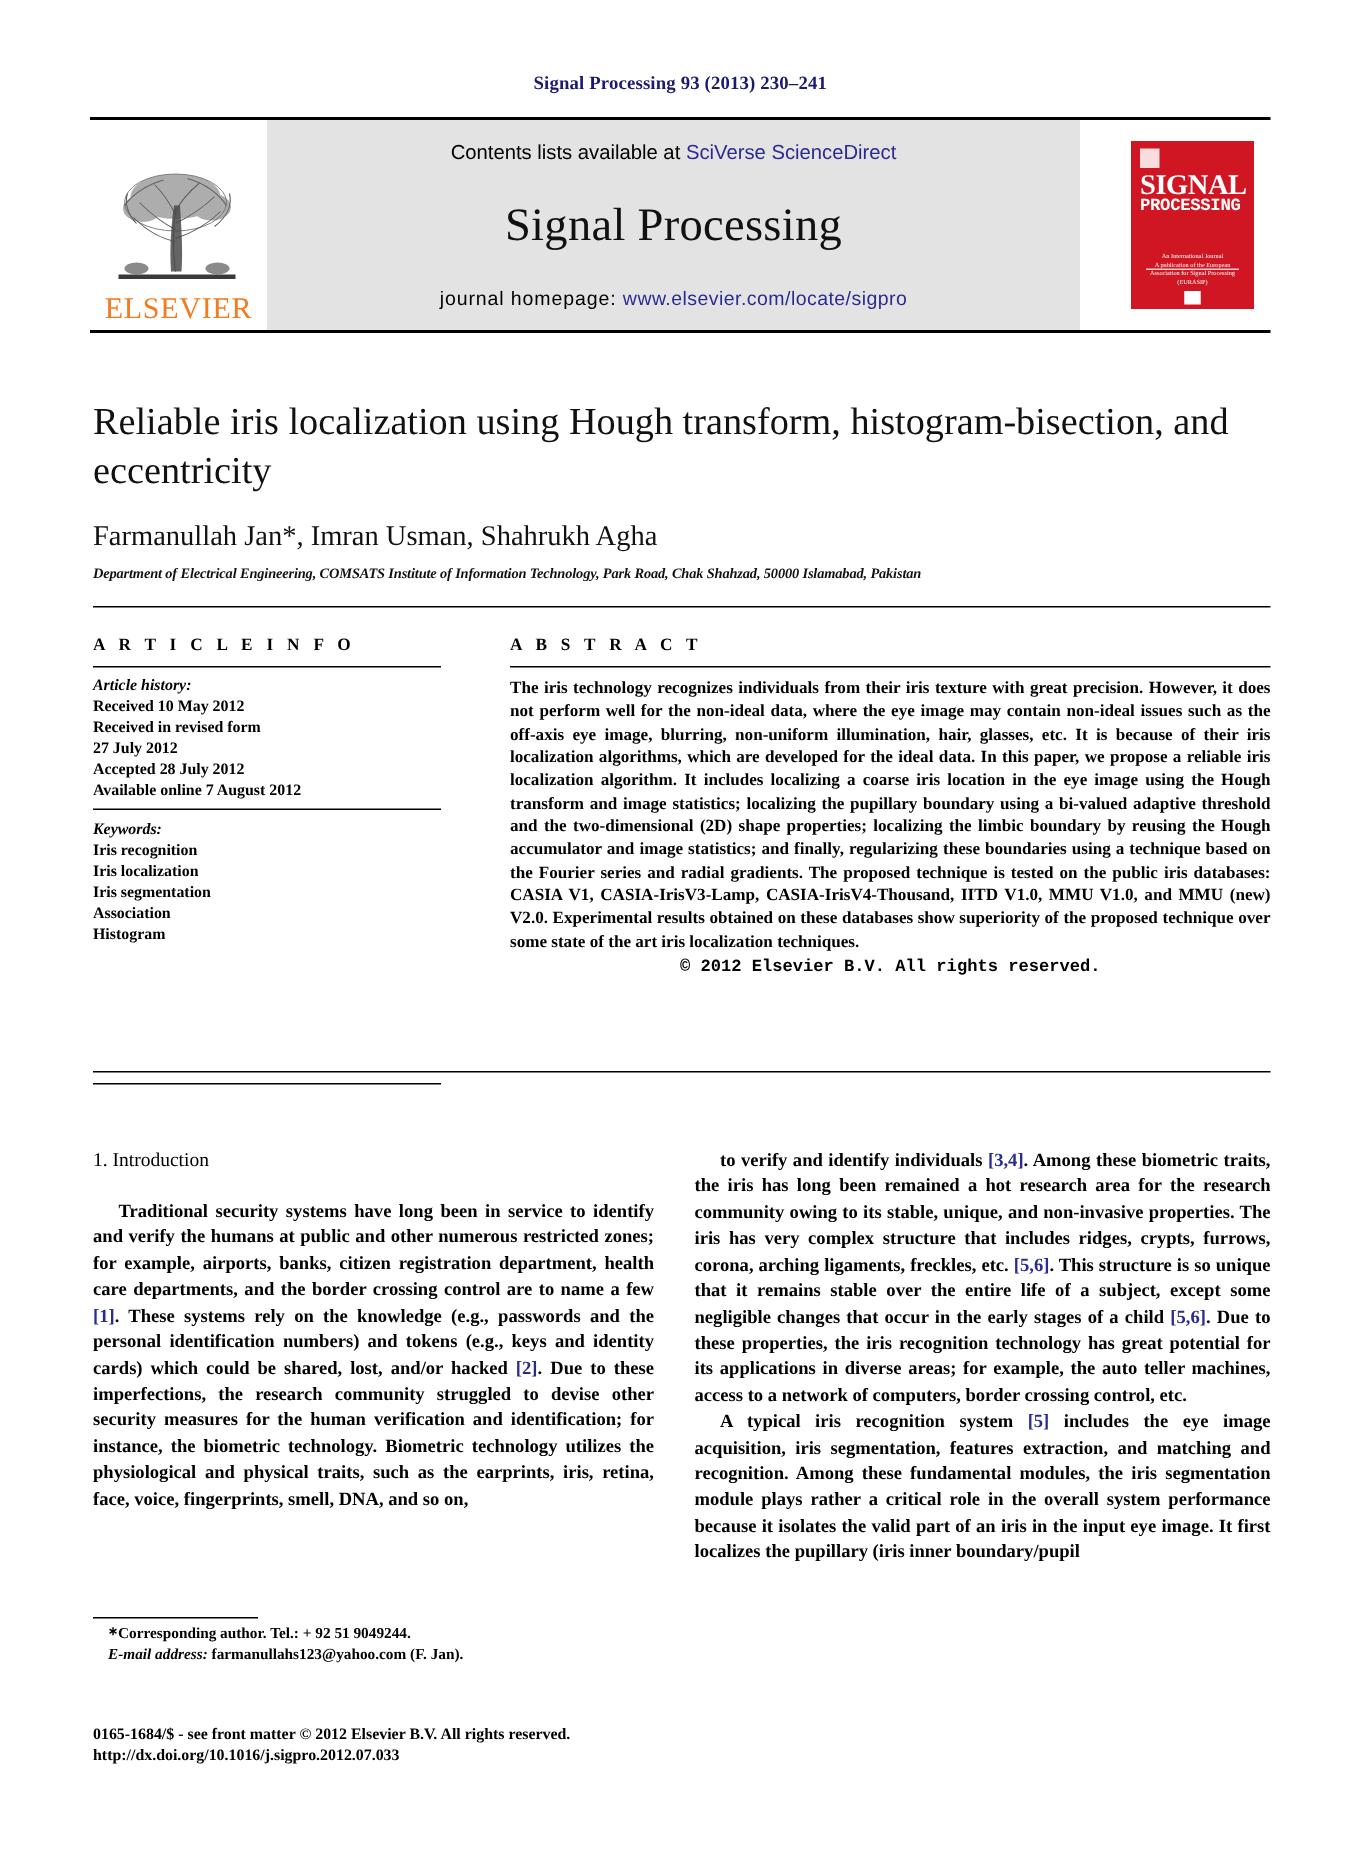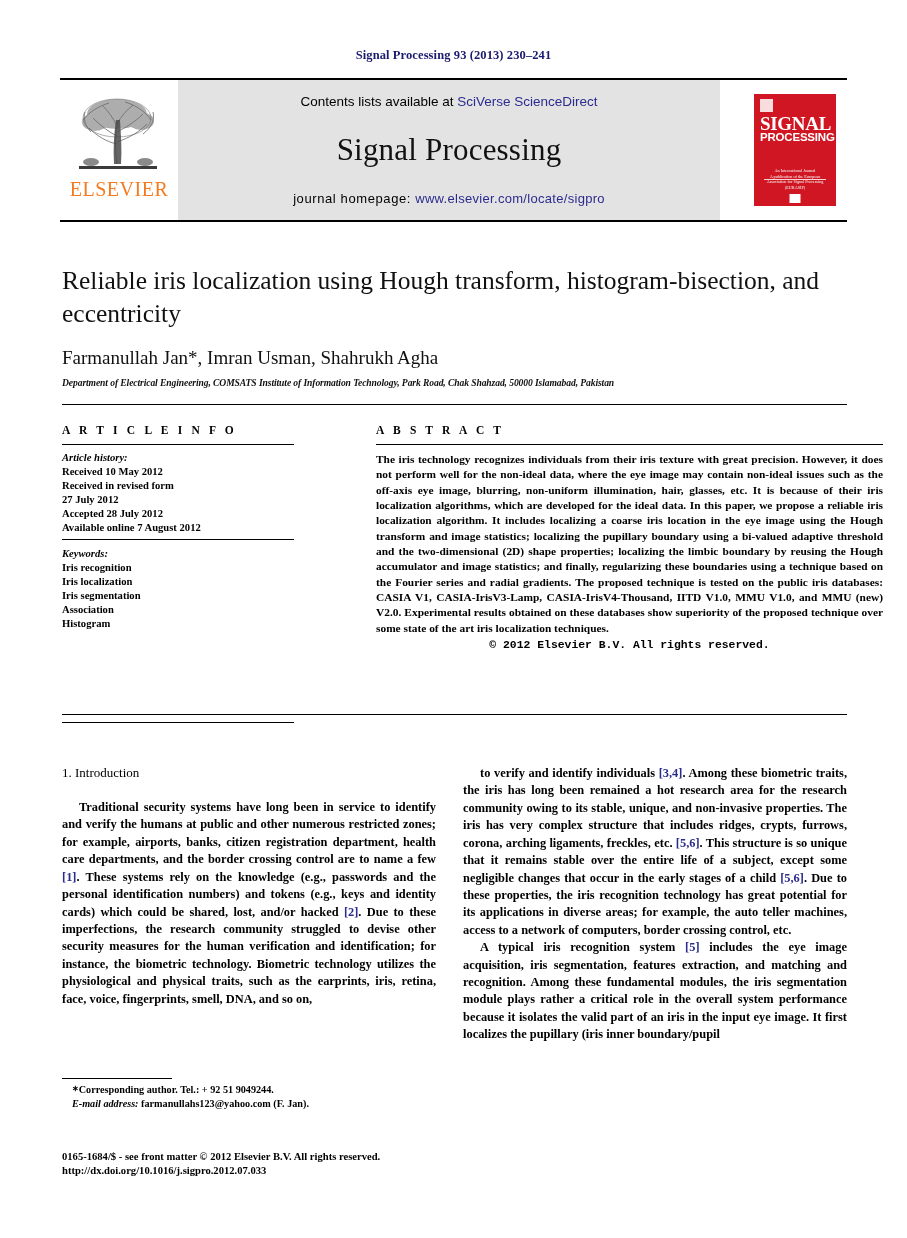--- a/index.html
+++ b/index.html
@@ -50,21 +50,21 @@
     display: flex;
     align-items: stretch;
   }
   .mast-logo {
     width: 118px;
     flex: 0 0 118px;
     display: flex;
     flex-direction: column;
     align-items: center;
     justify-content: flex-end;
-    padding-bottom: 21px;
+    padding-bottom: 4px;
     box-sizing: border-box;
     background: #fff;
   }
   .tree-svg { display:block; }
   .elsevier-word {
     font-family: "Liberation Serif", serif;
     font-size: 20px;
     letter-spacing: 0.5px;
     color: #F47B20;
     line-height: 1;
@@ -130,21 +130,21 @@
     margin-bottom: 3px;
   }
   .cover-t1 {
     font-family: "Liberation Serif", serif;
     font-weight: bold;
     font-size: 19px;
     line-height: 0.92;
     letter-spacing: -0.3px;
   }
   .cover-t2 {
-    font-family: Liberation Sans, sans-serif;
+    font-family: Liberation Mono, monospace;
     font-weight: bold;
     font-size: 11.5px;
     line-height: 1;
     letter-spacing: -0.2px;
   }
   .cover-rule {
     position: absolute;
     left: 10px; right: 10px;
     bottom: 26px;
     height: 1px;
@@ -211,21 +211,20 @@
     position: absolute;
     top: 424px;
     left: 62px;
     width: 232px;
   }
   .abs-col {
     position: absolute;
     top: 424px;
     left: 340px;
     width: 507px;
-    margin-left: 36px;
   }
   .sect-head {
     font-family: "Liberation Serif", serif;
     font-weight: bold;
     font-size: 11.5px;
     letter-spacing: 3.2px;
   }
   .hr-thin {
     border-top: 1.4px solid #000;
     margin-top: 8px;

